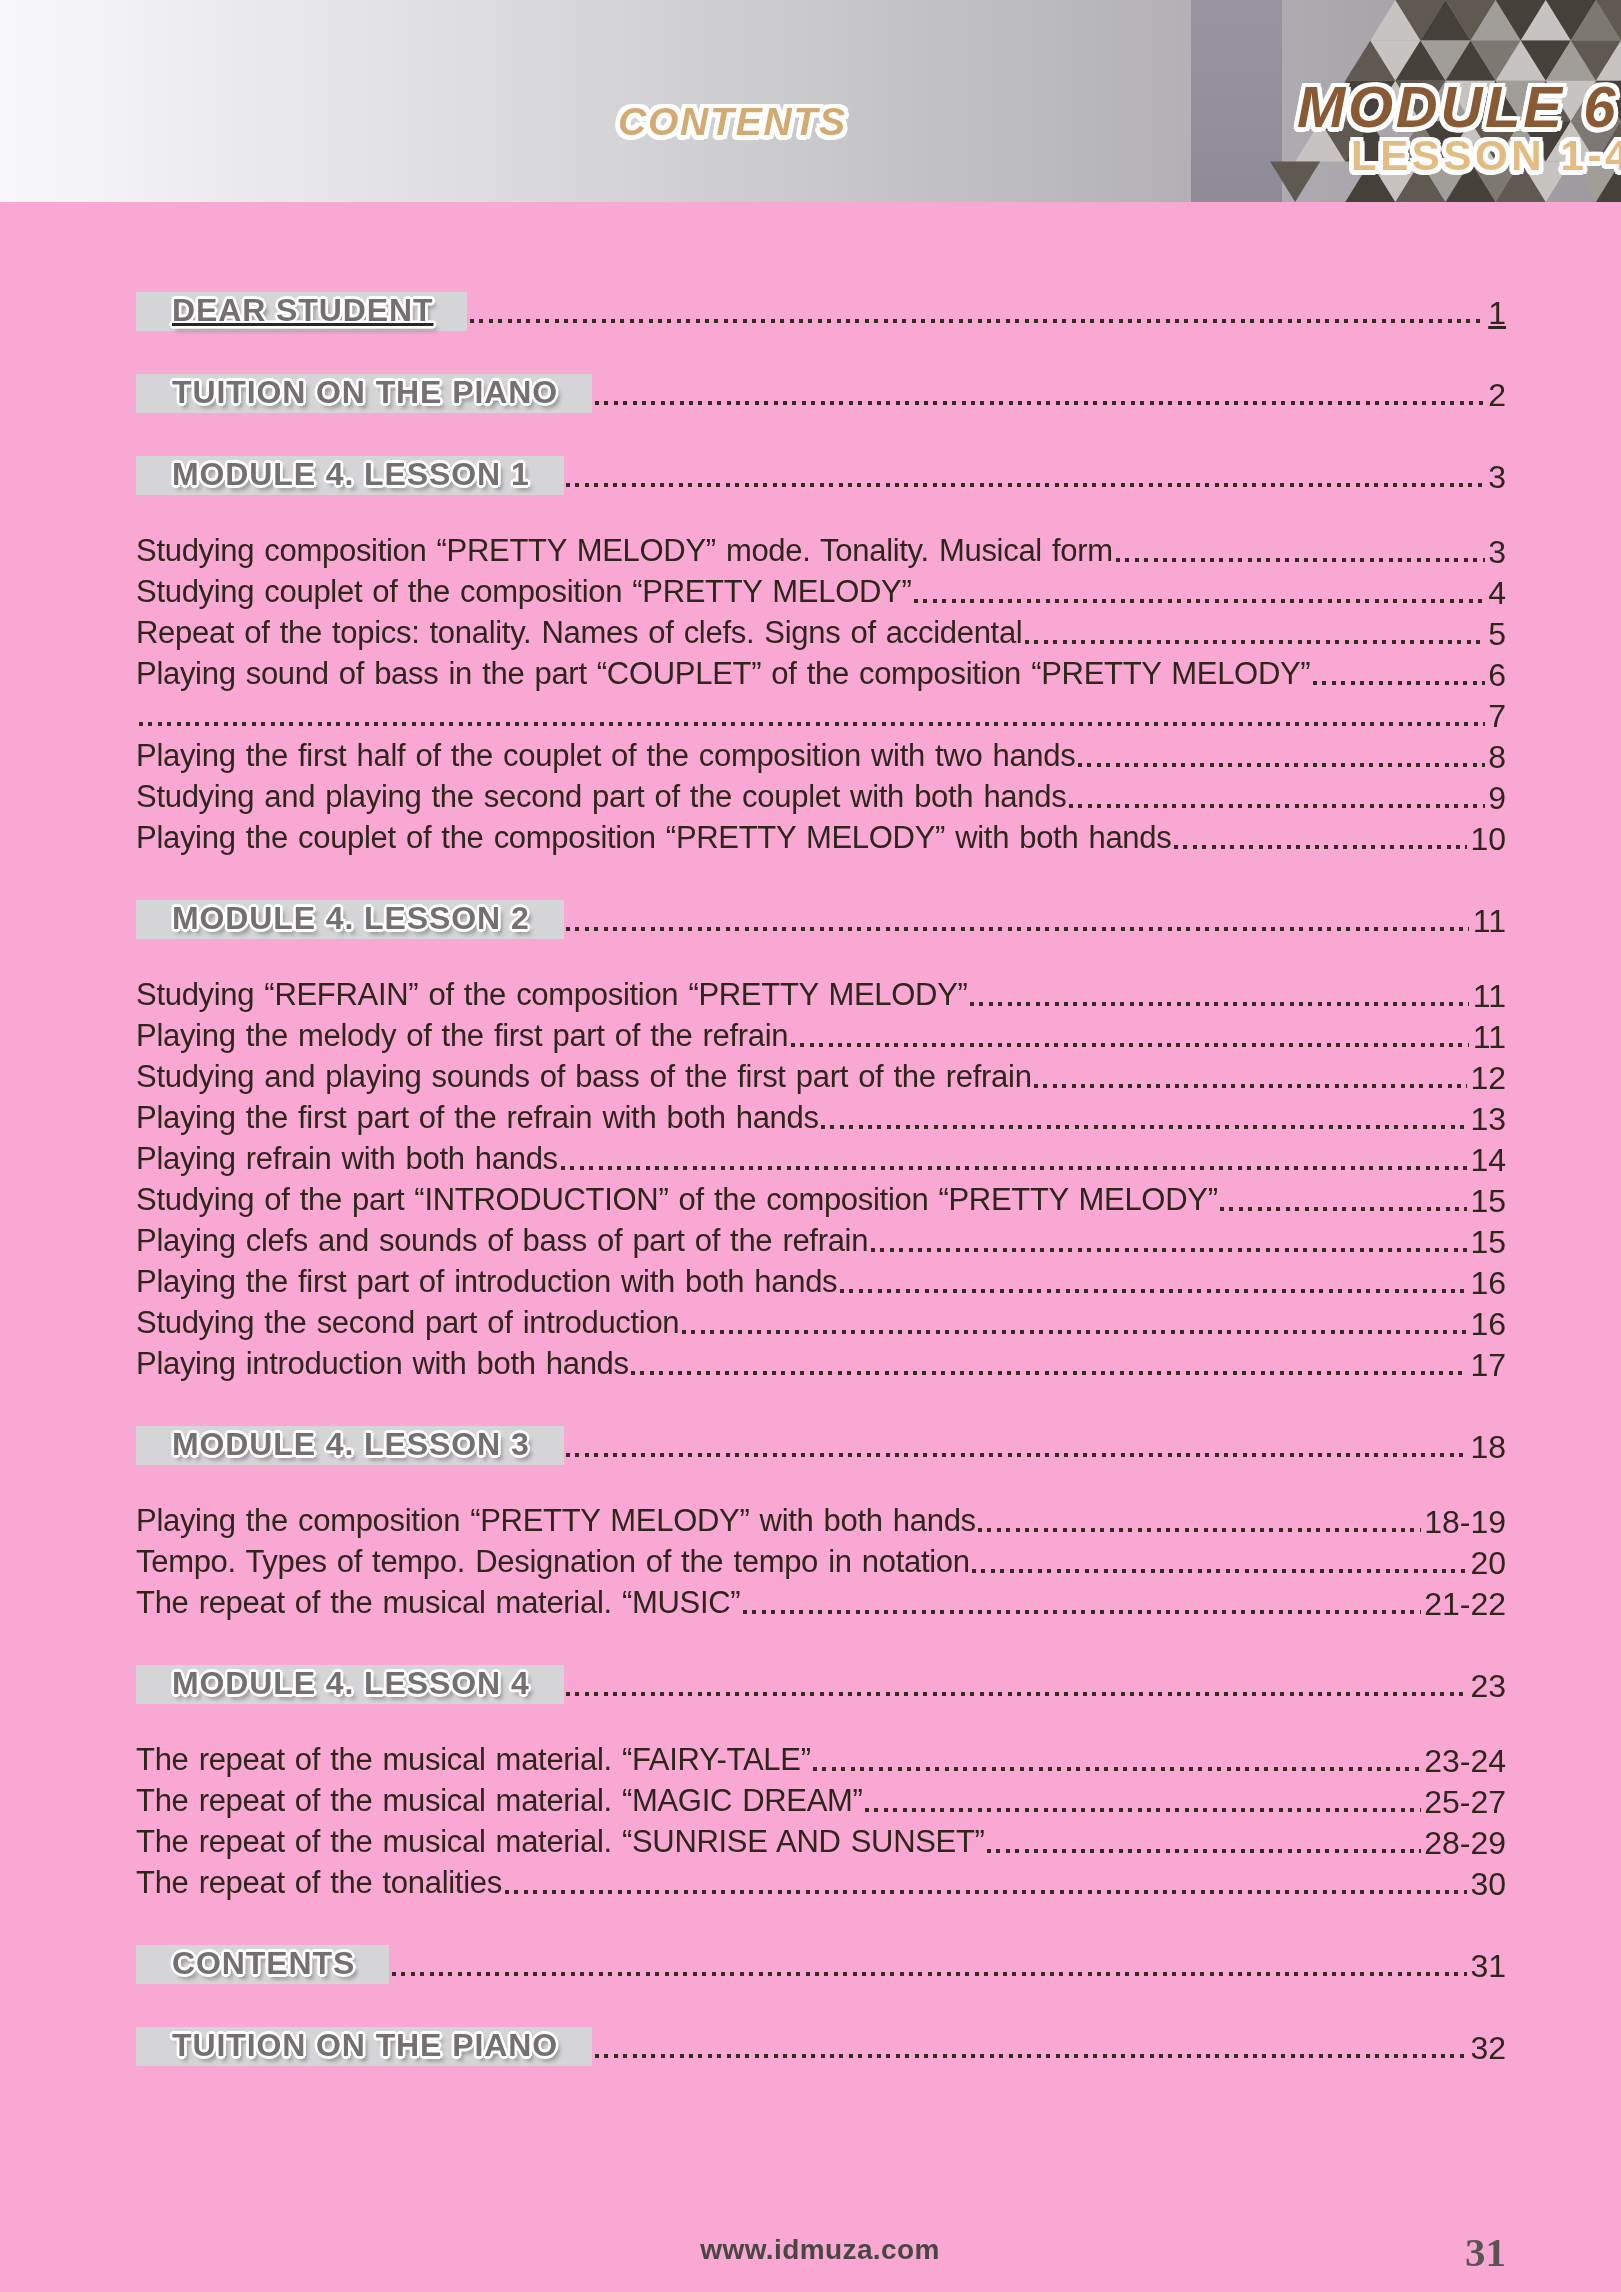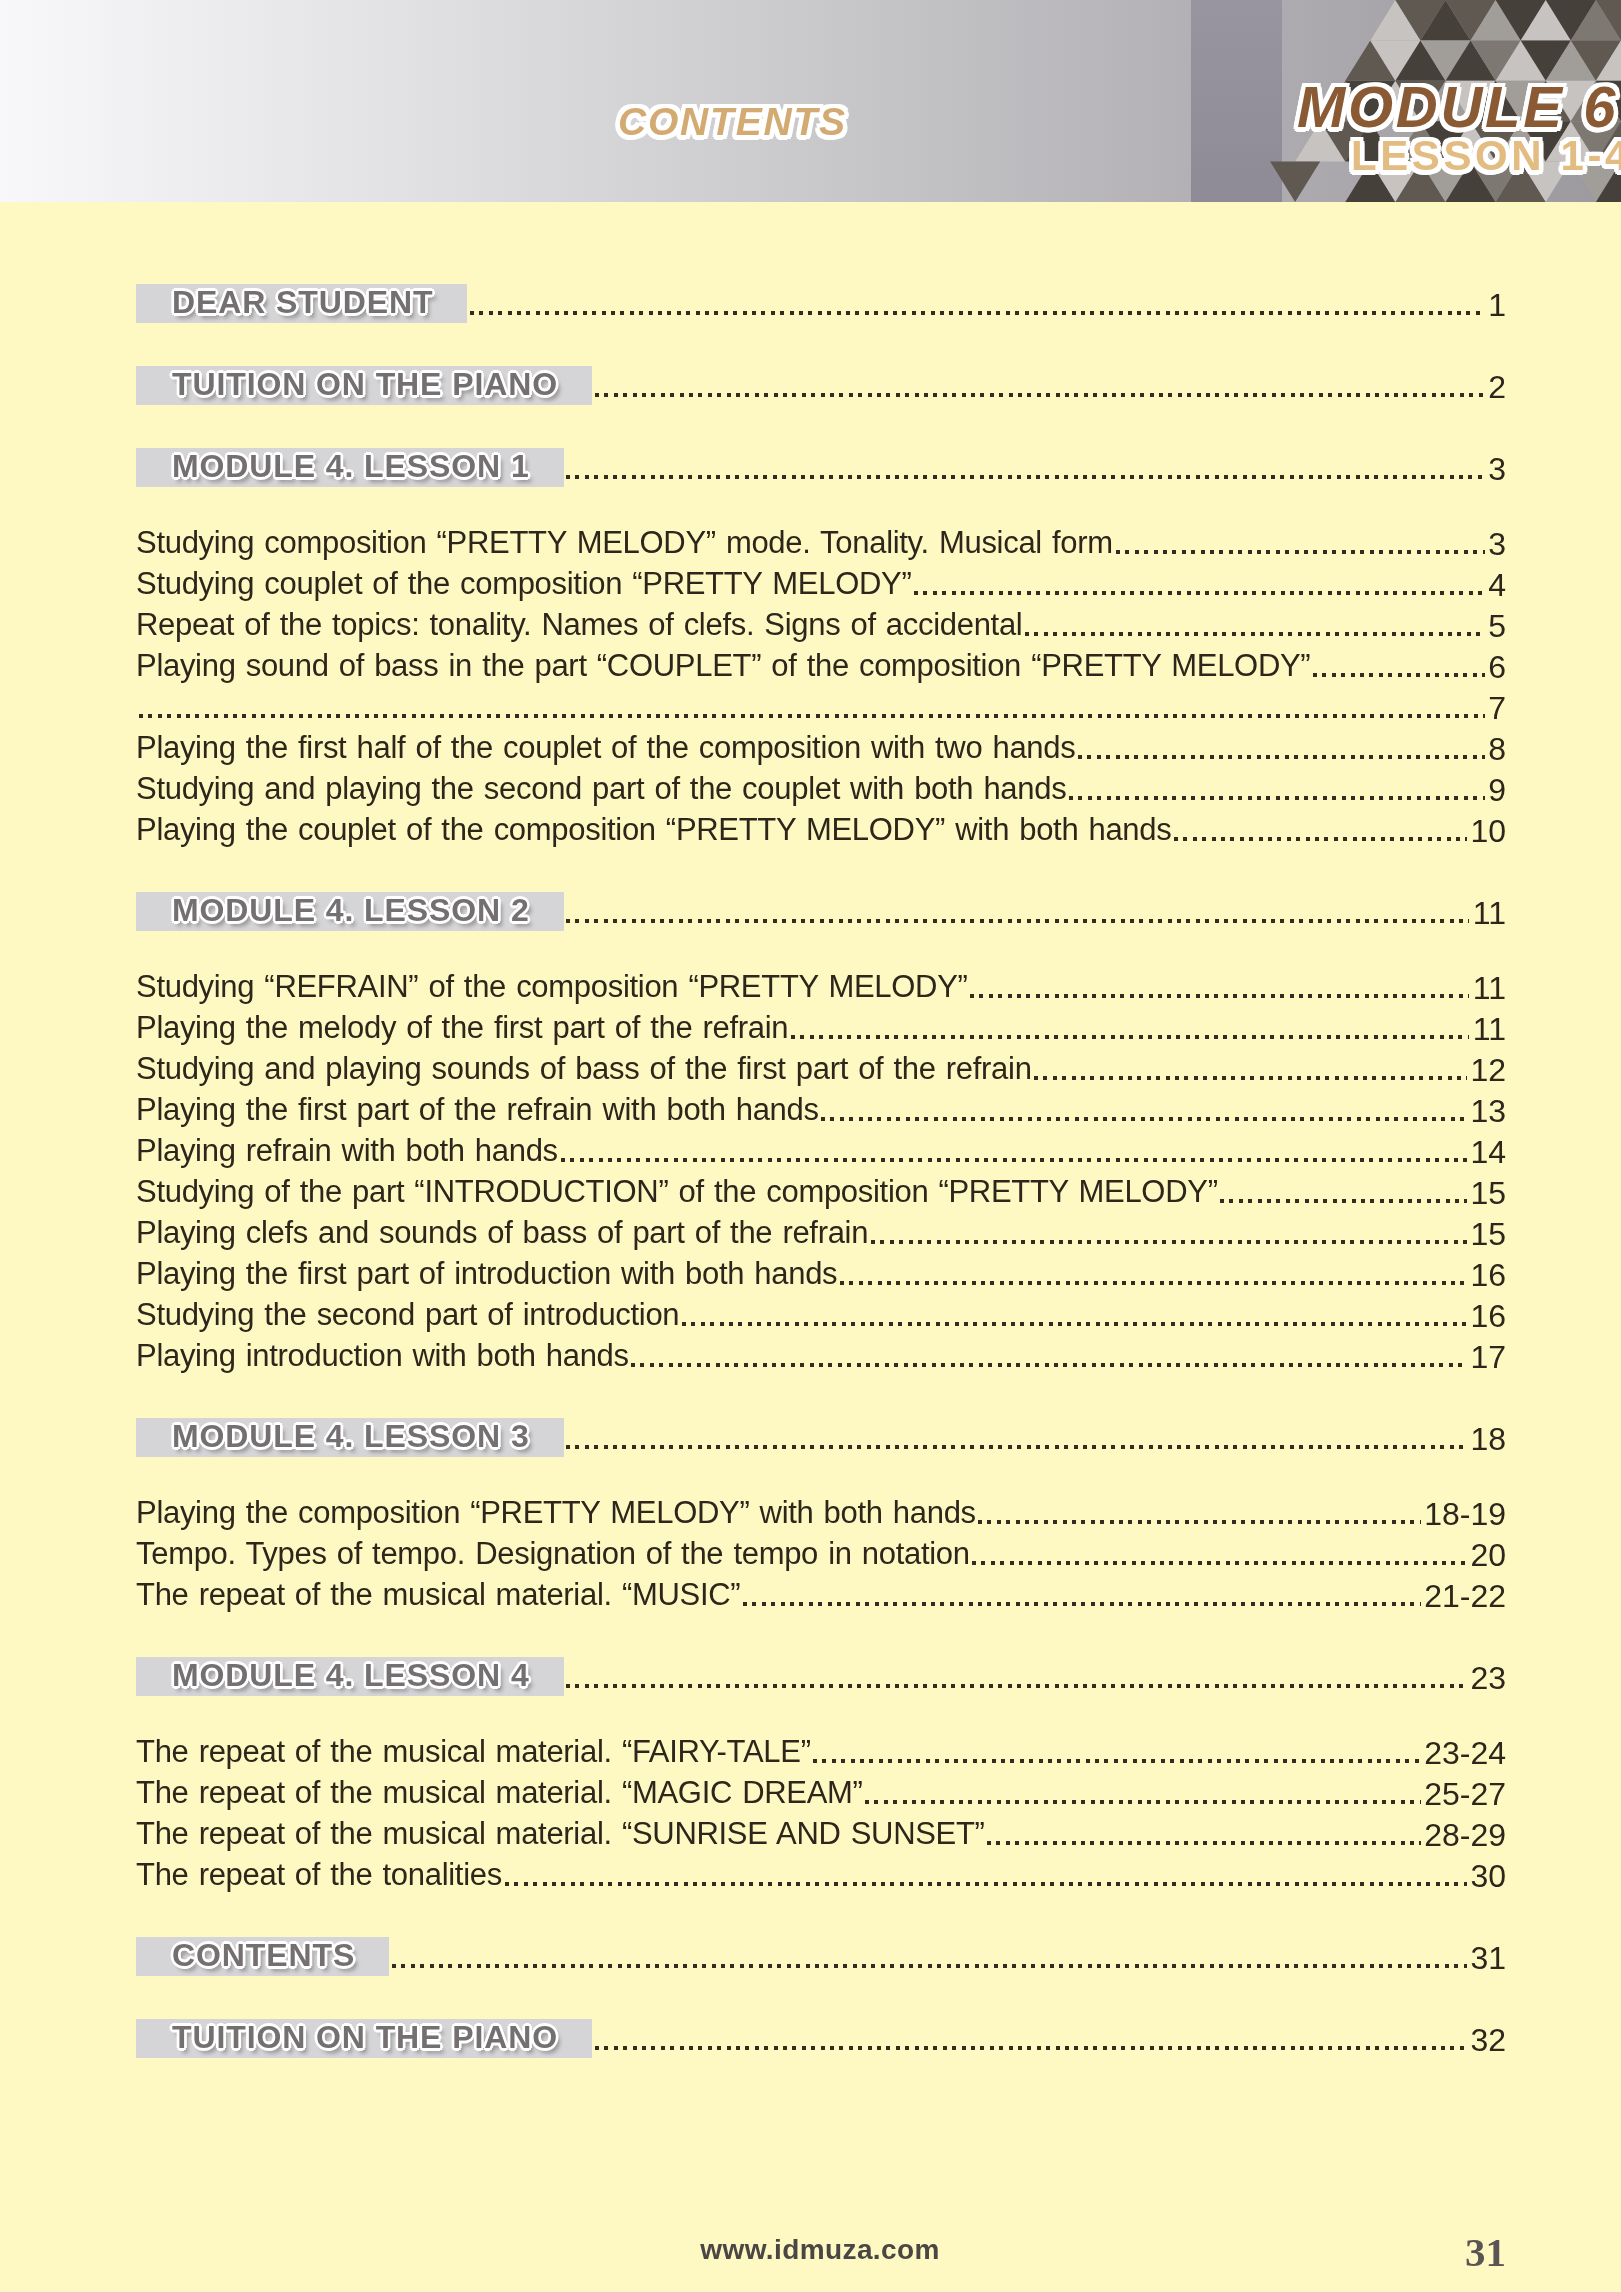--- a/index.html
+++ b/index.html
@@ -1,17 +1,17 @@
 <!DOCTYPE html>
 <html style="--c-body: #2e251b; --c-dots: #352b20; --c-headbox: #d5d4d6; --c-headtext: #747072; --c-contents: #d2aa72; --c-module: #8a5a35; --c-lesson: #e2bc81; --c-stripe: #8e8b97; --g-left: #f8f8fa; --g-right: #9b999d; --c-footer-page: #5a5553;font-size:14.3px"><head>
 <meta charset="utf-8">
 <style>
   html,body { margin:0; padding:0; background:#ffffff; }
   .page {
-    position:relative; width:1621px; height:2293px; background:#fef9c3;
+    position:relative; width:1621px; height:2293px; background:#f9a8d4;
     font-family:"Liberation Sans", sans-serif; overflow:hidden;
   }
 
   
   .header {
     position:absolute; top:0; left:0; width:1621px; height:202px;
     background:linear-gradient(90deg, var(--g-left,#f8f8fa) 0%, #e4e4e6 22%,
                #c7c6c9 52%, #aeacb0 78%, var(--g-right,#9b999d) 100%);
   }
   .header-stripe {
@@ -38,21 +38,21 @@
   }
   .lesson-badge {
     position:absolute; left:1351px; top:132px;
     font-size:42px; font-weight:bold; letter-spacing:3.6px;
     color:var(--c-lesson,#e2bc81); white-space:nowrap;
   }
 
   
   .toc { position:absolute; left:136px; top:276px; width:1370px; color:var(--c-body,#2e251b); }
   .toc-section { margin-top:43px; }
-  .toc-section:first-child { margin-top:8px; }
+  .toc-section:first-child { margin-top:16px;text-decoration:underline; }
   .toc-items { margin-top:34px; }
 
   .toc-row { display:flex; align-items:flex-end; }
   .heading-row { height:39px; }
   .heading-box {
     background:var(--c-headbox,#d5d4d6);
     padding:1.8px 34px 3.6px 36px;
     font-size:32px; font-weight:bold; letter-spacing:0.9px; line-height:34px;
     color:var(--c-headtext,#747072); white-space:nowrap;
     text-shadow:

